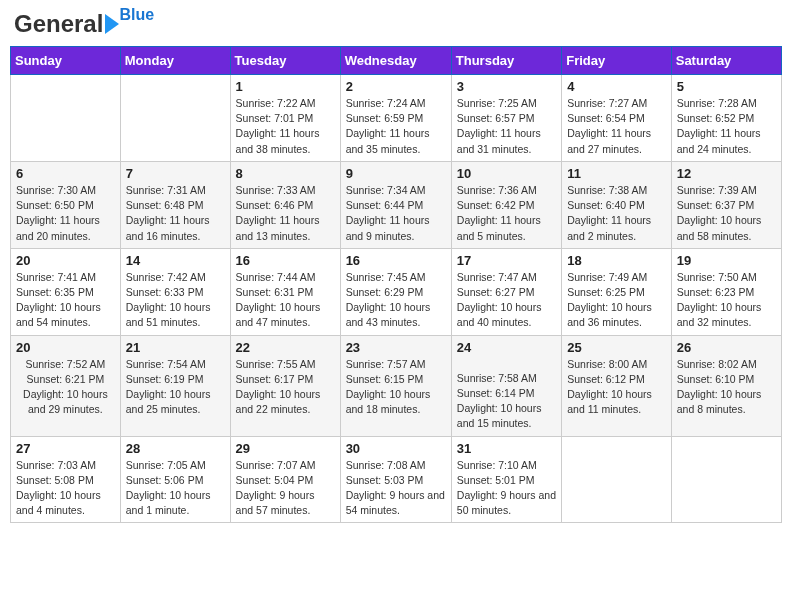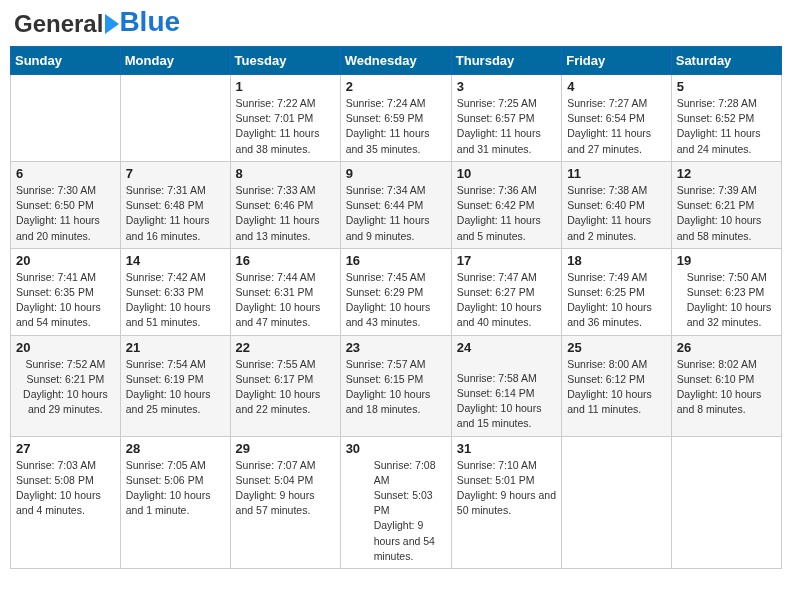--- a/index.html
+++ b/index.html
@@ -47,21 +47,21 @@
     .location-title {
       font-size: 16px;
       color: #555;
     }
     .calendar {
       width: 100%;
       border-collapse: collapse;
       font-size: 11px;
     }
     .calendar th {
-      background: #0369a1;
+      background: #6d28d9;
       color: #fff;
       padding: 6px 4px;
       text-align: left;
       font-size: 13px;
       font-weight: bold;
       border: 1px solid #1565C0;
     }
     .calendar td {
       border: 1px solid #ccc;
       vertical-align: top;
@@ -90,21 +90,21 @@
   </style>
 </head>
 <body>
 
 <div class="header">
   <div class="logo">
     <div class="logo-line">
       <span style="font-size:24px;font-weight:bold;color:#333;">General</span>
       <span class="logo-arrow"></span>
     </div>
-    <span style="font-size:28px;font-weight:bold;color:#1976D2;margin-top:-4px;">Blue</span>
+    <span style="font-size:16px;font-weight:bold;color:#1976D2;margin-top:-4px;">Blue</span>
   </div>
   <div class="title-area">
     <div class="month-title"></div>
     <div class="location-title"></div>
   </div>
 </div>
 
 <table class="calendar">
   <thead>
     <tr id="weekday-header">
@@ -185,21 +185,21 @@
         </td>
         <td>
           <div class="day-num">11</div>
           <div class="day-info" style="white-space: pre-line;">Sunrise: 7:38 AM
 Sunset: 6:40 PM
 Daylight: 11 hours and 2 minutes.</div>
         </td>
         <td>
           <div class="day-num">12</div>
           <div class="day-info" style="white-space: pre-line;">Sunrise: 7:39 AM
-Sunset: 6:21 PM
+Sunset: 6:37 PM
 Daylight: 10 hours and 58 minutes.</div>
         </td>
       </tr>
       <tr>
         <td>
           <div class="day-num">20</div>
           <div class="day-info" style="white-space: pre-line;">Sunrise: 7:41 AM
 Sunset: 6:35 PM
 Daylight: 10 hours and 54 minutes.</div>
         </td>
@@ -228,21 +228,21 @@
 Daylight: 10 hours and 40 minutes.</div>
         </td>
         <td>
           <div class="day-num">18</div>
           <div class="day-info" style="white-space: pre-line;">Sunrise: 7:49 AM
 Sunset: 6:25 PM
 Daylight: 10 hours and 36 minutes.</div>
         </td>
         <td>
           <div class="day-num">19</div>
-          <div class="day-info" style="white-space: pre-line; margin-left: 10px;">Sunrise: 7:50 AM
+          <div class="day-info" style="white-space: pre-line;">Sunrise: 7:50 AM
 Sunset: 6:23 PM
 Daylight: 10 hours and 32 minutes.</div>
         </td>
       </tr>
       <tr>
         <td>
           <div class="day-num">20</div>
           <div class="day-info" style="white-space: pre-line; text-align: center;">Sunrise: 7:52 AM
 Sunset: 6:21 PM
 Daylight: 10 hours and 29 minutes.</div>
@@ -298,21 +298,21 @@
 Daylight: 10 hours and 1 minute.</div>
         </td>
         <td>
           <div class="day-num">29</div>
           <div class="day-info" style="white-space: pre-line;">Sunrise: 7:07 AM
 Sunset: 5:04 PM
 Daylight: 9 hours and 57 minutes.</div>
         </td>
         <td>
           <div class="day-num">30</div>
-          <div class="day-info" style="white-space: pre-line; margin-left: 28px;">Sunrise: 7:08 AM
+          <div class="day-info" style="white-space: pre-line;">Sunrise: 7:08 AM
 Sunset: 5:03 PM
 Daylight: 9 hours and 54 minutes.</div>
         </td>
         <td>
           <div class="day-num">31</div>
           <div class="day-info" style="white-space: pre-line;">Sunrise: 7:10 AM
 Sunset: 5:01 PM
 Daylight: 9 hours and 50 minutes.</div>
         </td>
         <td class="empty-cell"></td>

